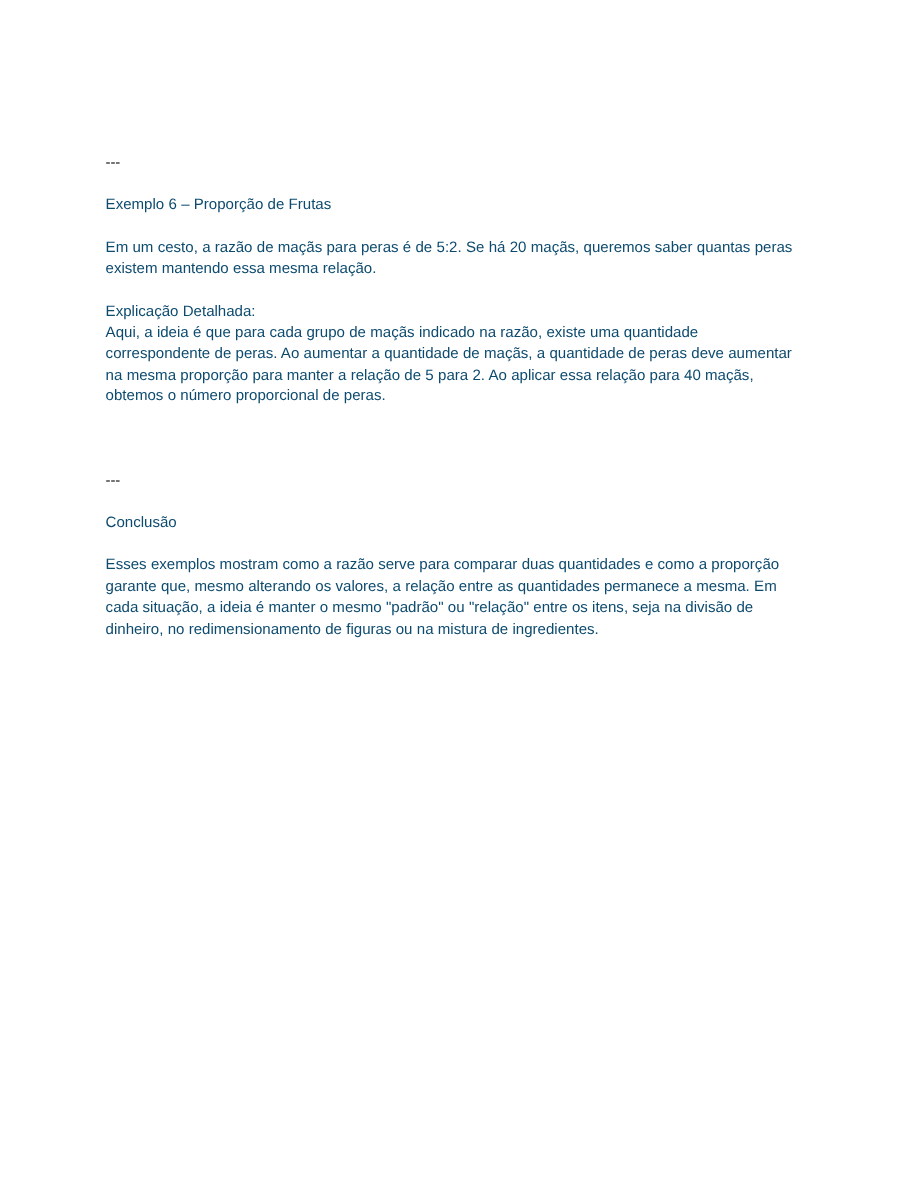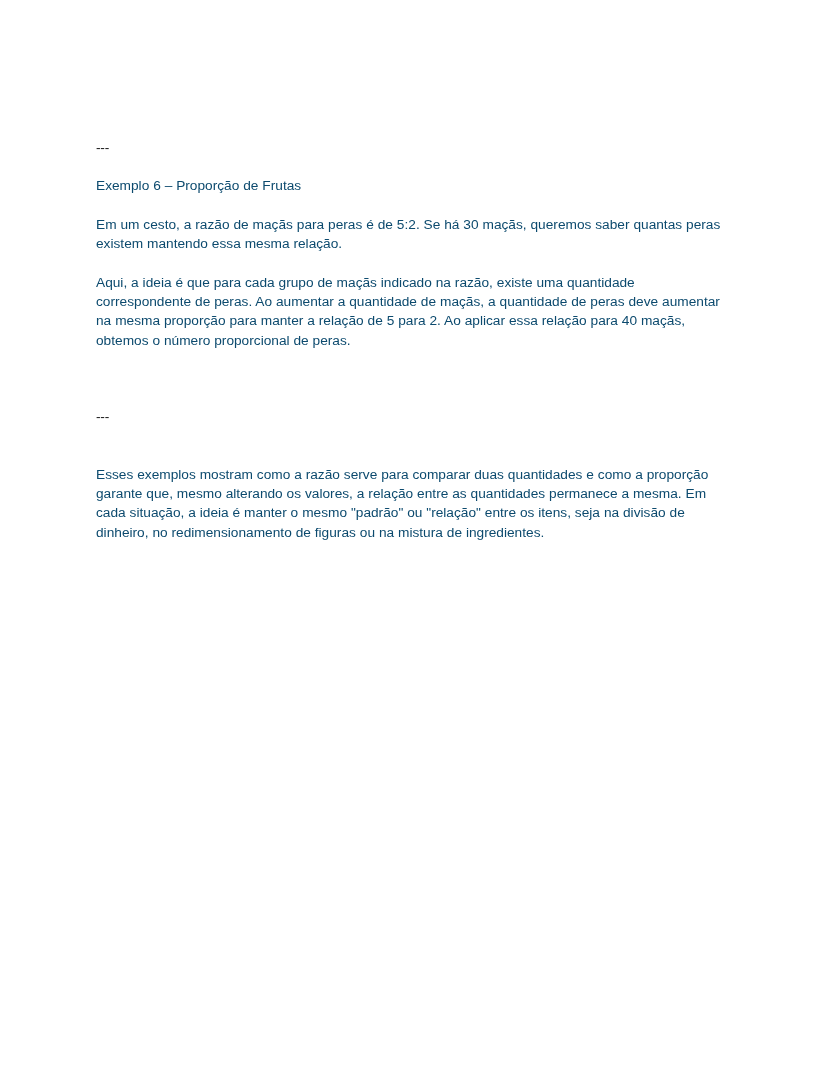--- a/index.html
+++ b/index.html
@@ -49,34 +49,36 @@
   <div class="doc">
 
     <div class="rule">---</div>
 
     <div class="gap-md"></div>
 
     <div class="block">Exemplo 6 – Proporção de Frutas</div>
 
     <div class="gap-sm"></div>
 
-    <div class="block para">Em um cesto, a razão de maçãs para peras é de 5:2. Se há 30 maçãs, queremos saber quantas peras existem mantendo essa mesma relação.</div>
+    <div class="block para">Em um cesto, a razão de maçãs para peras é de 5:2. Se há 20 maçãs, queremos saber quantas peras existem mantendo essa mesma relação.</div>
 
     <div class="gap-sm"></div>
 
+    <div class="block">Explicação Detalhada:</div>
     <div class="block para">Aqui, a ideia é que para cada grupo de maçãs indicado na razão, existe uma quantidade correspondente de peras. Ao aumentar a quantidade de maçãs, a quantidade de peras deve aumentar na mesma proporção para manter a relação de 5 para 2. Ao aplicar essa relação para 40 maçãs, obtemos o número proporcional de peras.</div>
 
     <div class="gap-sm"></div>
 
 
     <div class="gap-lg"></div>
 
     <div class="rule">---</div>
 
     <div class="gap-md"></div>
 
+    <div class="block">Conclusão</div>
 
     <div class="gap-sm"></div>
 
     <div class="block para">Esses exemplos mostram como a razão serve para comparar duas quantidades e como a proporção garante que, mesmo alterando os valores, a relação entre as quantidades permanece a mesma. Em cada situação, a ideia é manter o mesmo "padrão" ou "relação" entre os itens, seja na divisão de dinheiro, no redimensionamento de figuras ou na mistura de ingredientes.</div>
 
   </div>
 </div>
 
 </body></html>

